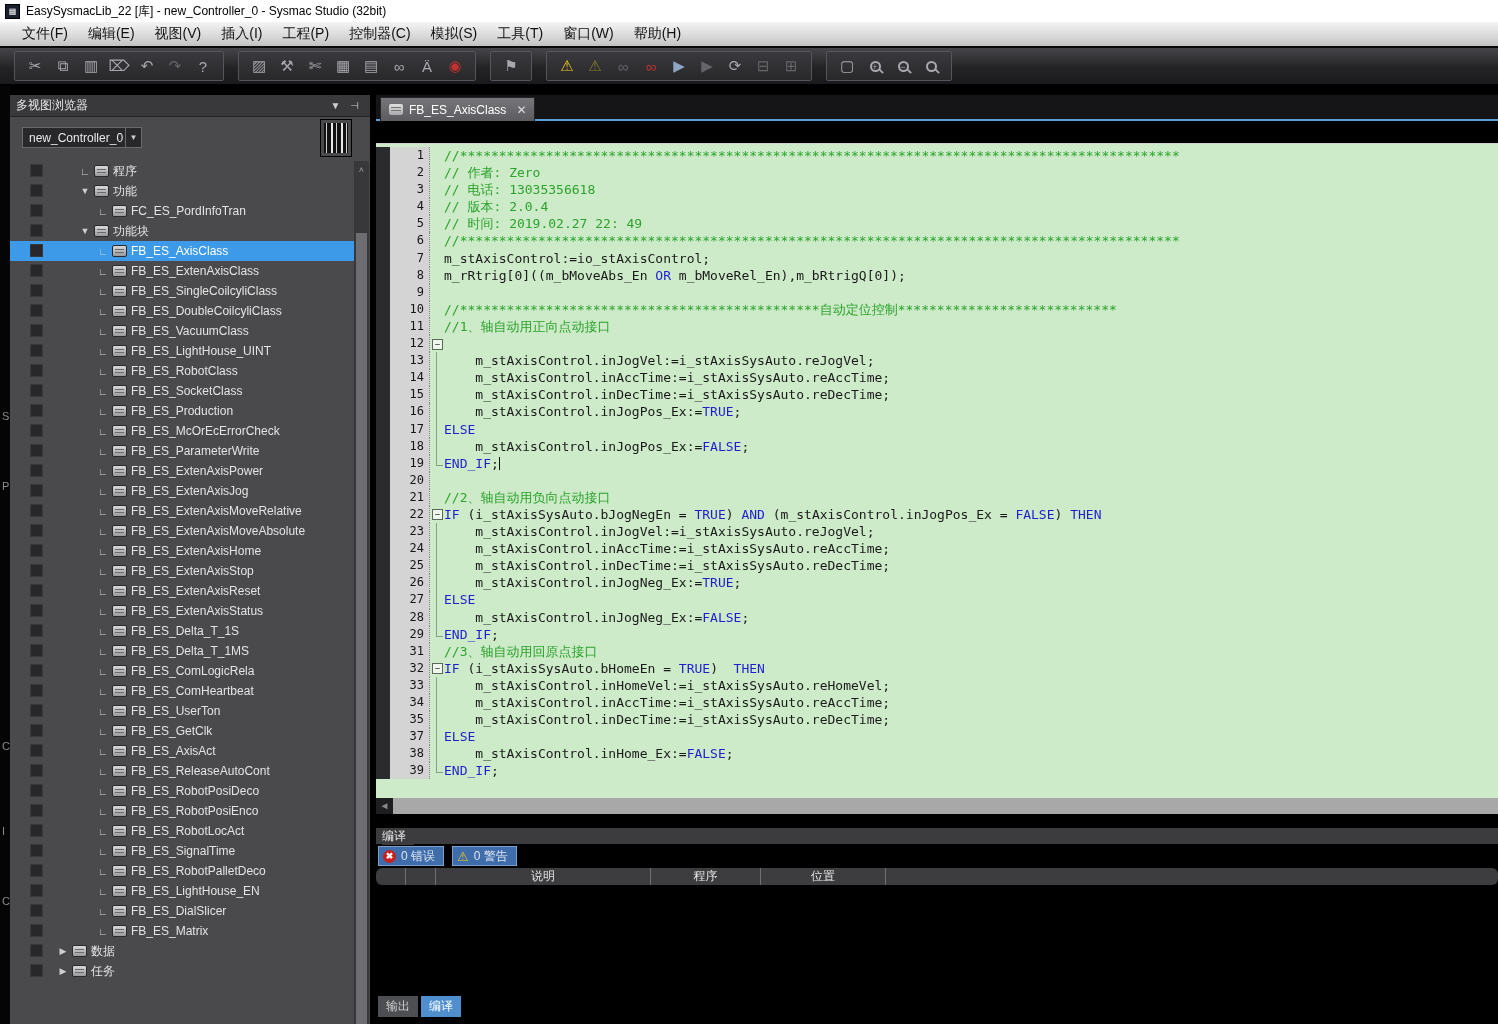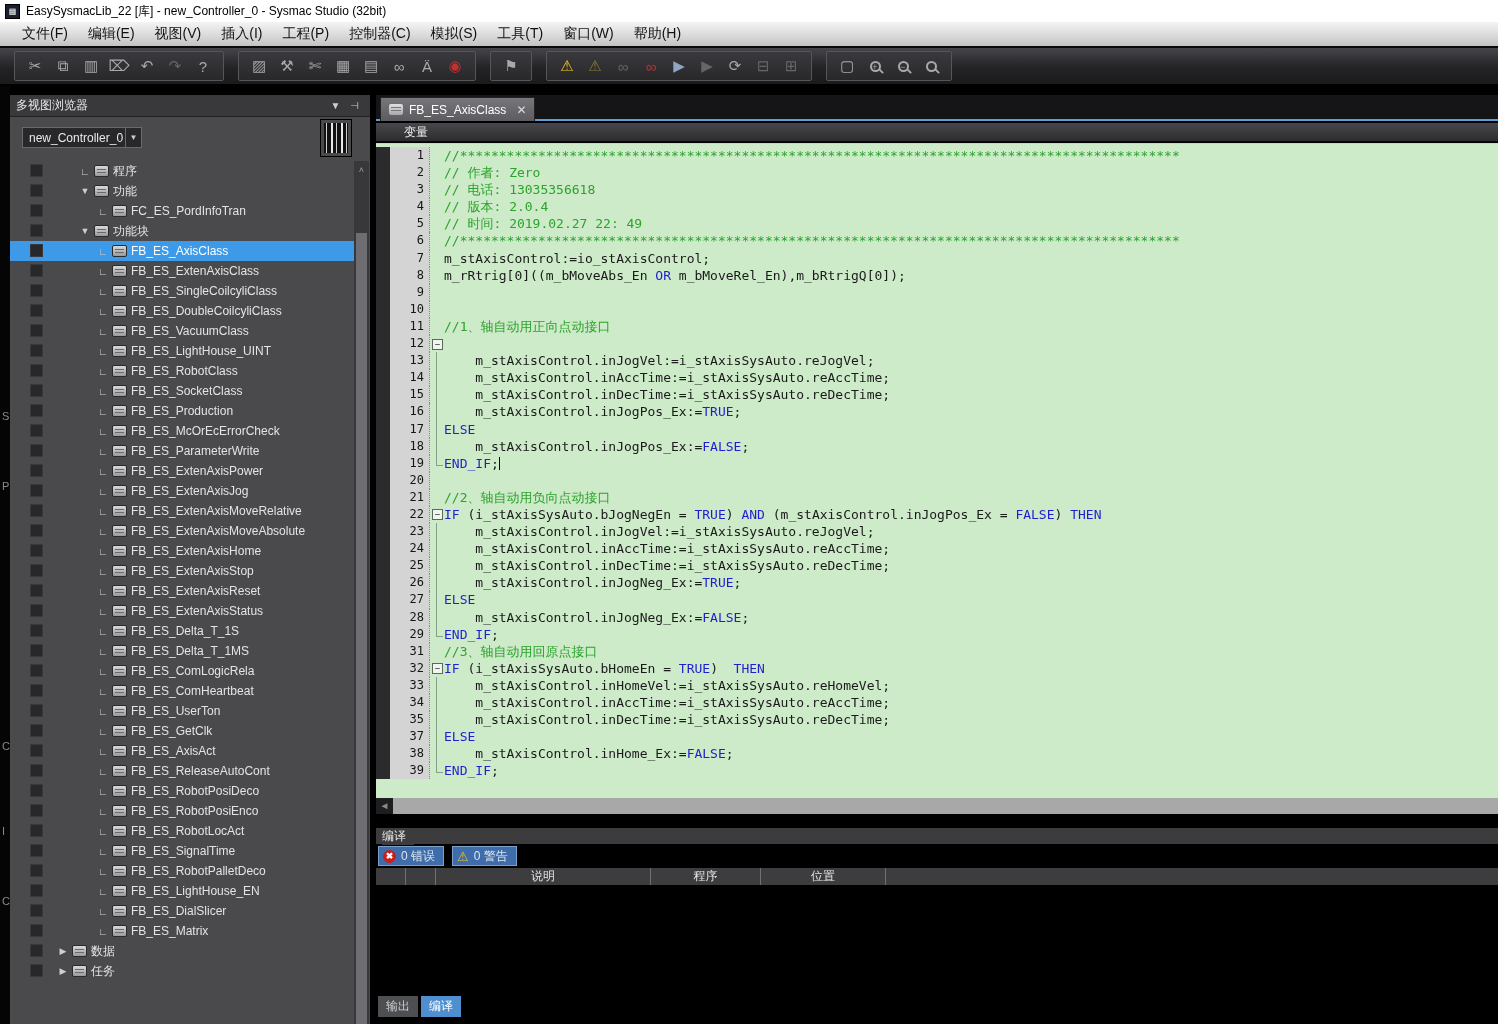--- a/index.html
+++ b/index.html
@@ -116,21 +116,21 @@
     display:flex; align-items:center; padding:0 6px; }
   .build-header .ttl { font-size:12px; color:#e8e8e8; background:#3c3c3f; padding-right:8px; white-space:nowrap; }
   .build-header .fill { flex:1; height:8px; }
   .build-btns { position:absolute; left:2px; top:28px; height:20px; display:flex; gap:8px; }
   .msg-btn { display:flex; align-items:center; gap:5px; padding:0 8px 0 4px; background:#3f6dab;
     border:1px solid #7aa0cc; font-size:12px; color:#dde4ee; }
   .err-ico { width:13px; height:13px; border-radius:50%; background:var(--error-red); color:#fff;
     font-size:9px; font-weight:bold; text-align:center; line-height:13px; }
   .warn-ico { color:var(--warning-yellow); font-size:13px; line-height:13px; }
   .build-cols { position:absolute; left:0; top:50px; width:100%; height:17px; background:#3d3d40;
-    display:flex; align-items:center; font-size:12px; color:#e4e4e4; }
+    display:flex; align-items:center; font-size:12px; color:#e4e4e4;border-radius:6px; }
   .bc { height:100%; display:flex; align-items:center; justify-content:center; border-right:1px solid #707074; }
   .bc.c0 { width:30px; } .bc.c1 { width:30px; } .bc.c2 { width:215px; } .bc.c3 { width:110px; } .bc.c4 { width:125px; }
   .bottom-tabs { position:absolute; left:2px; top:178px; height:21px; display:flex; gap:3px; }
   .btab { padding:2px 8px; font-size:12px; color:#cfcfcf; background:#4e4f53; }
   .btab.active { background:#4f8fd0; color:#fff; }
 </style>
 </head>
 <body>
 
 <div class="screen">
@@ -481,23 +481,20 @@
     </div>
 
     <div class="editor">
       <div class="tabbar">
         <div class="tab">
           <span class="doc"></span>
           <span>FB_ES_AxisClass</span>
           <span class="x">✕</span>
         </div>
       </div>
-      <div class="varbar">
-        <span>变量</span>
-      </div>
       <div class="code" id="code">
           <div class="cline">
             <span class="dk"></span>
             <span class="ln">1</span>
             <span class="fd"></span>
             <span class="tx"><span class="cm">//********************************************************************************************</span></span>
           </div>
           <div class="cline">
             <span class="dk"></span>
             <span class="ln">2</span>
@@ -543,20 +540,21 @@
           <div class="cline">
             <span class="dk"></span>
             <span class="ln">9</span>
             <span class="fd"></span>
             <span class="tx"></span>
           </div>
           <div class="cline">
             <span class="dk"></span>
             <span class="ln">10</span>
             <span class="fd"></span>
+            <span class="tx"><span class="cm">//**********************************************自动定位控制****************************</span></span>
           </div>
           <div class="cline">
             <span class="dk"></span>
             <span class="ln">11</span>
             <span class="fd"></span>
             <span class="tx"><span class="cm">//1、轴自动用正向点动接口</span></span>
           </div>
           <div class="cline">
             <span class="dk"></span>
             <span class="ln">12</span>

